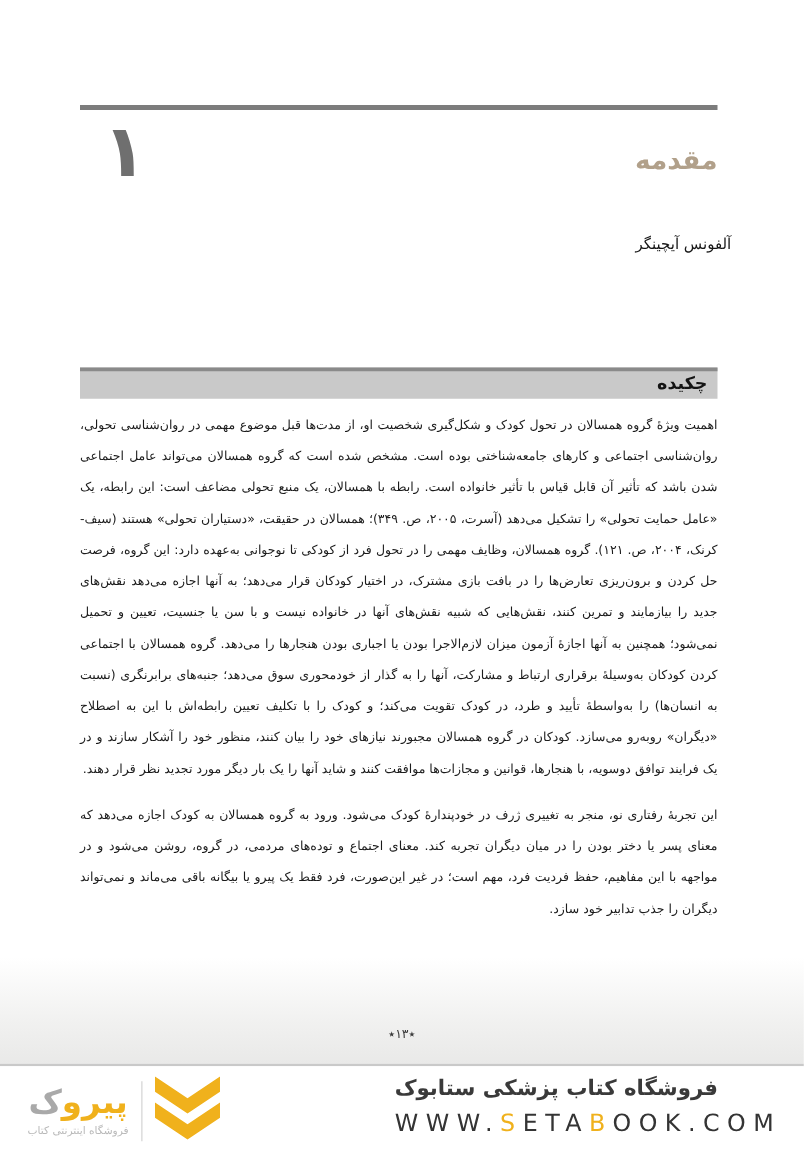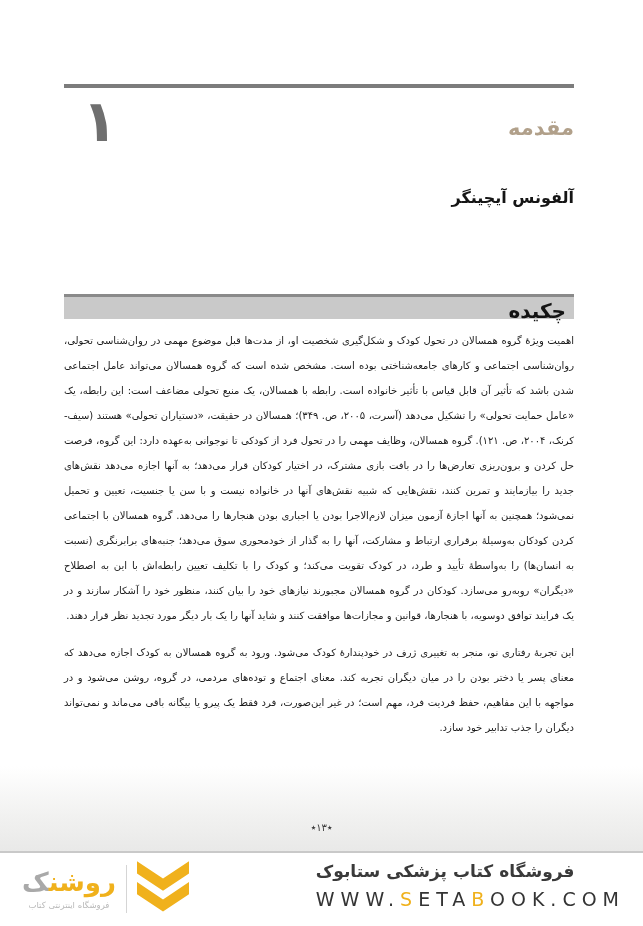--- a/index.html
+++ b/index.html
@@ -17,29 +17,29 @@
   }
   .chapter-number{
     position:absolute;left:82px;top:92px;font-size:58px;font-weight:bold;
     color:#6f6f6f;line-height:1;
   }
   .chapter-title{
     position:absolute;right:69px;top:116px;font-size:21px;font-weight:bold;
     color:#b1a08a;direction:rtl;
   }
   .author{
-    position:absolute;right:69px;top:188px;font-size:16px;font-weight:bold;
+    position:absolute;right:58px;top:188px;font-size:12px;font-weight:normal;
     color:#151515;direction:rtl;
   }
   .abstract-bar{
     position:absolute;left:64px;right:69px;top:294px;height:22px;
     background:#c9c9c9;border-top:3px solid #8a8a8a;direction:rtl;
   }
   .abstract-bar .label{
-    float:right;padding:2px 8px 0 0;font-size:20px;font-weight:bold;color:#141414;
+    float:right;padding:2px 8px 0 0;font-size:14px;font-weight:bold;color:#141414;
   }
   .body-text{
     position:absolute;left:64px;right:69px;top:328px;
     direction:rtl;text-align:justify;color:#1b1b1b;
     font-size:10px;line-height:25px;
   }
   .body-text p{margin:0 0 12px 0;}
   .page-number{
     position:absolute;left:0;right:0;top:822px;text-align:center;
     font-size:10px;color:#3c3c3c;direction:rtl;
@@ -88,21 +88,21 @@
     <p>این تجربهٔ رفتاری نو، منجر به تغییری ژرف در خودپندارهٔ کودک می‌شود. ورود به گروه همسالان به کودک اجازه می‌دهد که معنای پسر یا دختر بودن را در میان دیگران تجربه کند. معنای اجتماع و توده‌های مردمی، در گروه، روشن می‌شود و در مواجهه با این مفاهیم، حفظ فردیت فرد، مهم است؛ در غیر این‌صورت، فرد فقط یک پیرو یا بیگانه باقی می‌ماند و نمی‌تواند دیگران را جذب تدابیر خود سازد.</p>
   </div>
 
   <div class="page-number">٭۱۳٭</div>
 </div>
 
 <div class="footer">
   <div class="footer-logo">
     <div class="wordmark-block">
       <div class="wordmark">
-        <span class="wm-yellow">روشن</span><span class="wm-gray">ک</span>
+        <span class="wm-yellow">پیرو</span><span class="wm-gray">ک</span>
       </div>
       <div class="tagline">فروشگاه اینترنتی کتاب</div>
     </div>
     <div class="logo-divider"></div>
     <svg class="emblem" viewBox="0 0 60 64" aria-hidden="true">
       <polygon points="0,0 30,20 60,0 60,14 30,34 0,14"></polygon>
       <polygon points="0,24 30,44 60,24 60,38 30,58 0,38"></polygon>
     </svg>
   </div>
 

